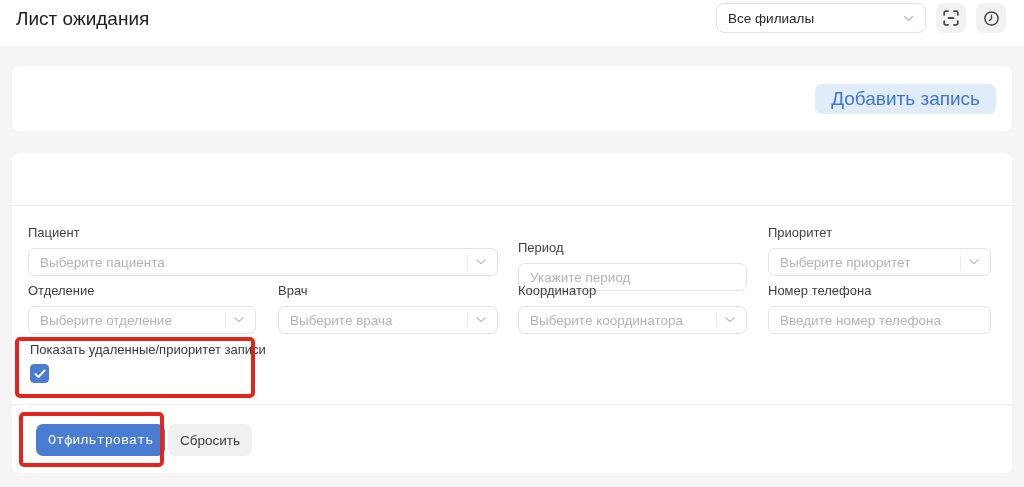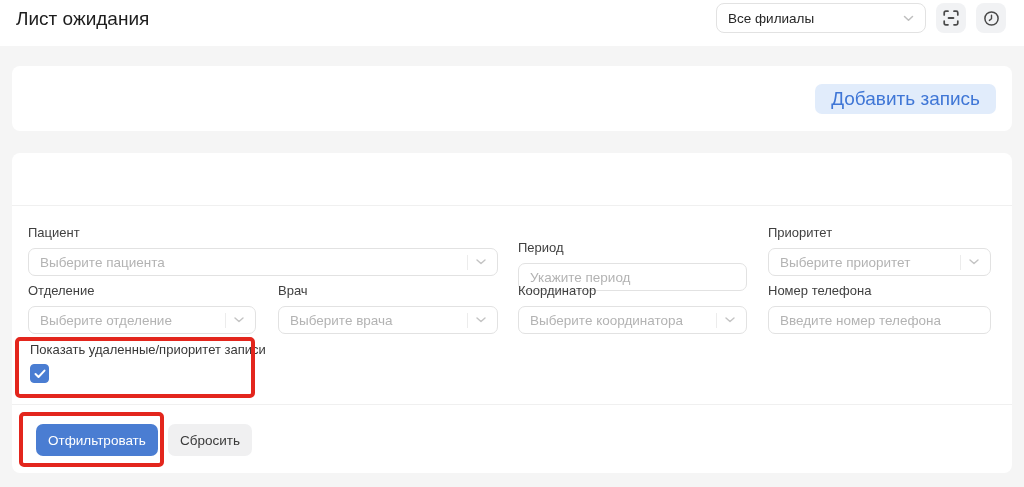--- a/index.html
+++ b/index.html
@@ -75,21 +75,21 @@
     border:1px solid var(--control-border, #d9d9d9); border-radius:4px; background:#fff;
     display:flex; align-items:center; justify-content:center; cursor:pointer;
   }
   .checkbox svg { display:none; }
   .checkbox.checked { background:var(--accent-blue, #4a7dd2); border-color:var(--accent-blue, #4a7dd2); }
   .checkbox.checked svg { display:block; }
   
   .apply-btn {
     position:absolute; left:24px; top:271px; height:32px; padding:0 12px;
     background:var(--accent-blue, #4a7dd2); color:#fff; border:none; border-radius:7px;
-    font-size:13.5px; cursor:pointer; font-family:Liberation Sans, sans-serif;
+    font-size:13.5px; cursor:pointer; font-family:Liberation Mono, monospace;
   }
   .reset-btn {
     position:absolute; left:156px; top:271px; height:32px; padding:0 12px;
     background:var(--reset-button-bg, #f0f0f1); color:#3a3a3a; border:none; border-radius:7px;
     font-size:13.5px; cursor:pointer; font-family:"Liberation Sans", sans-serif;
   }
   
   .red-rect {
     position:absolute; border:4px solid var(--highlight-red, #e3261d);
     border-radius:5px; pointer-events:none;

